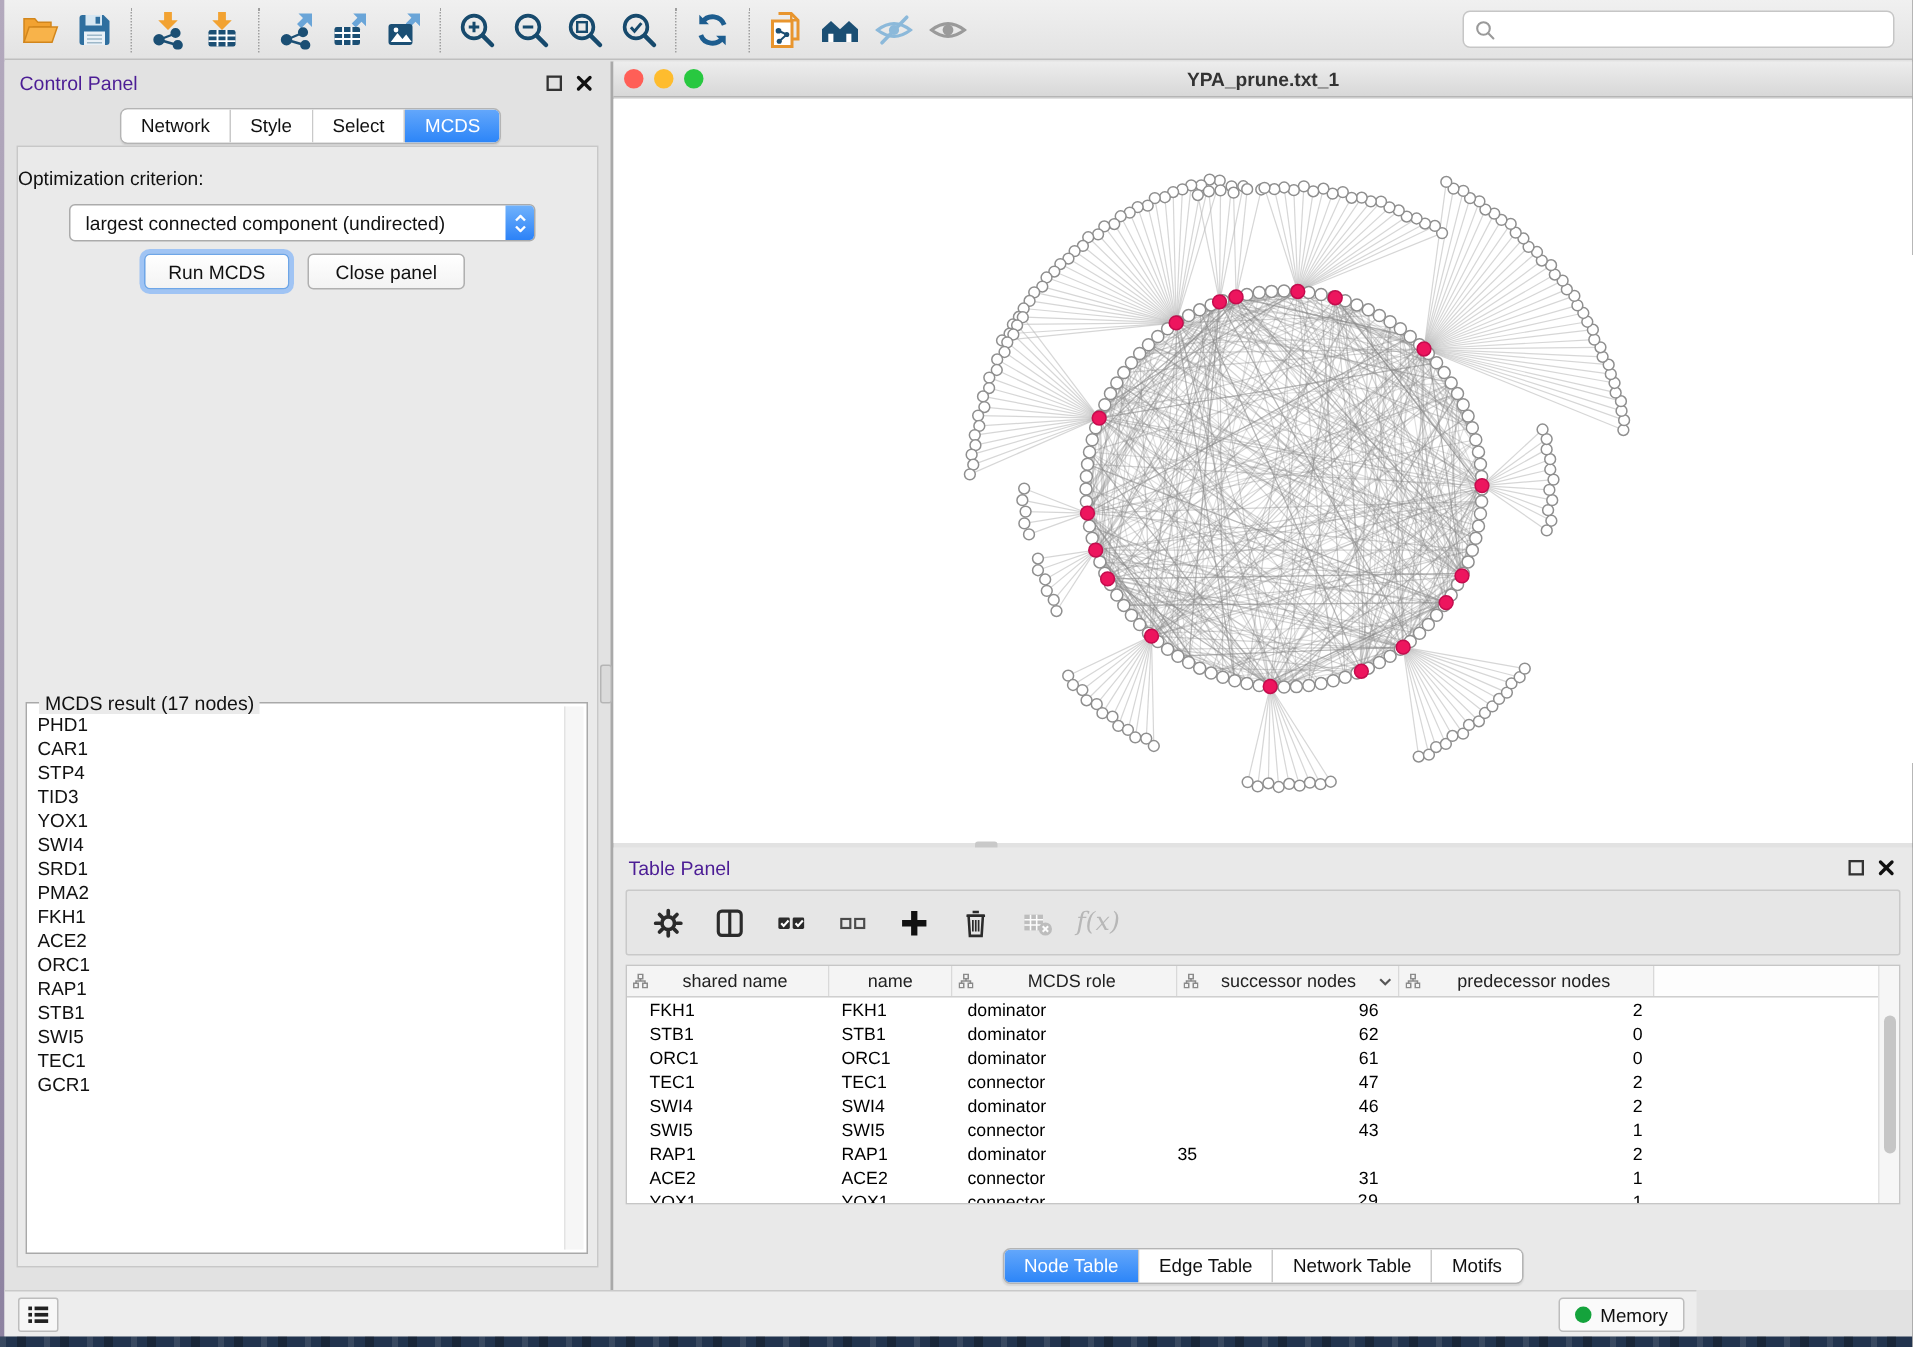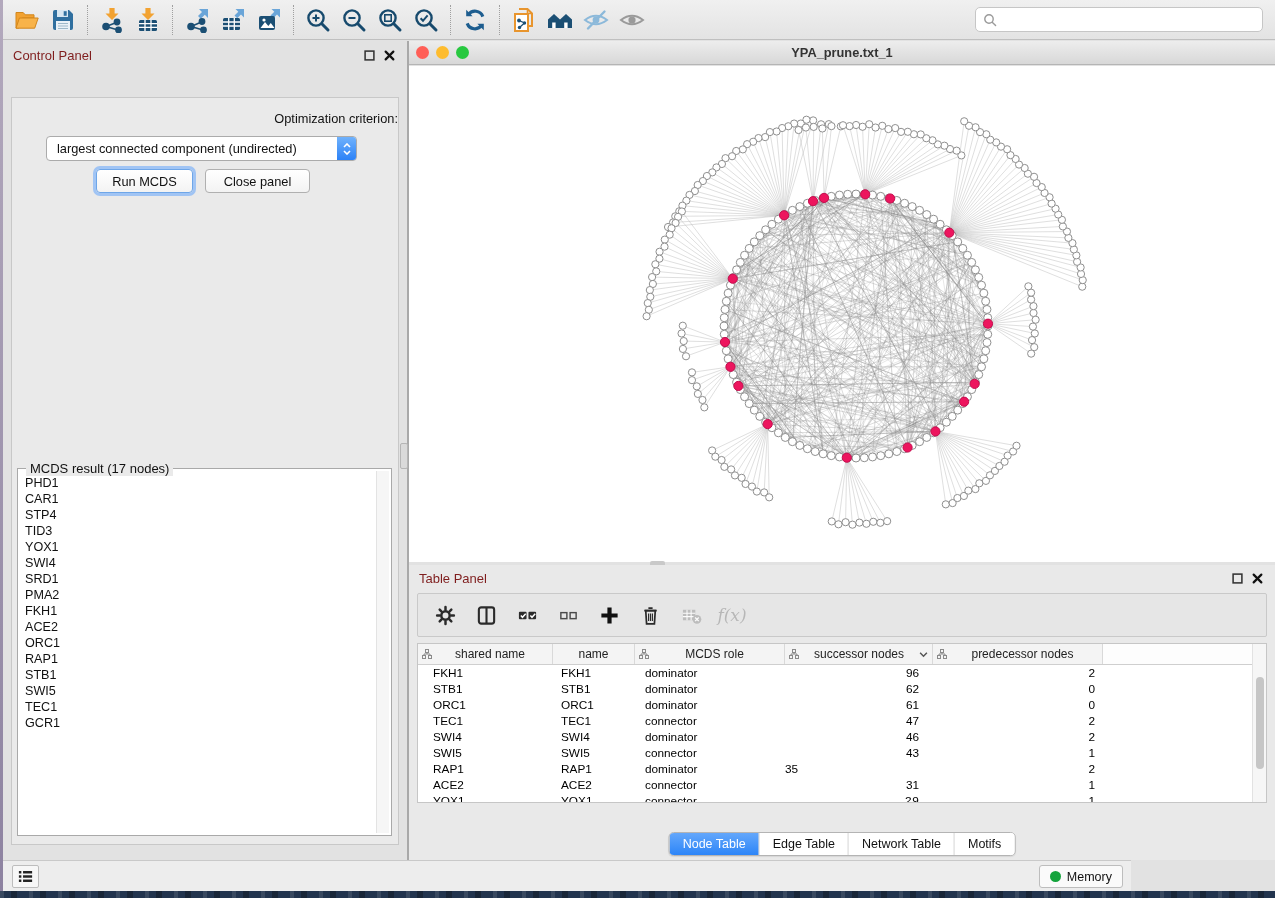--- a/index.html
+++ b/index.html
@@ -18,38 +18,38 @@
     border-bottom:1px solid #bfbfbf;display:flex;align-items:center;padding-left:6px;}
   #toolbar-icons{display:flex;align-items:center;height:100%;}
   .tbtn{width:36px;height:32px;display:flex;align-items:center;justify-content:center;border-radius:4px;}
   .tbtn svg{width:26px;height:26px;}
   .tsep{width:1px;height:30px;border-left:1px dotted #9f9f9f;margin:0 6px;}
   #searchbox{margin-left:auto;margin-right:12px;width:288px;height:25px;background:#fff;
     border:1px solid #c6c6c6;border-radius:5px;display:flex;align-items:center;padding-left:7px;}
   #searchbox input{border:none;outline:none;flex:1;font-size:13px;background:transparent;margin-left:5px;font-family:inherit;}
 
   
-  .panel-title{font-size:13px;color:#7f1d1d;}
+  .panel-title{font-size:13px;color:#4c1d95;}
   .win-ctrls{display:flex;gap:8px;align-items:center;}
   .wc{width:12px;height:12px;display:flex;align-items:center;justify-content:center;}
 
   
   #control-panel{left:3px;top:41px;width:404px;height:819px;background:#e2e2e2;}
   #cp-header{position:absolute;left:0;top:0;width:100%;height:28px;display:flex;align-items:center;padding:0 12px 0 10px;}
   #cp-tabs{position:absolute;left:77px;top:31px;}
   #cp-content{position:absolute;left:8px;top:56px;width:388px;height:748px;background:#eaeaea;border:1px solid #c8c8c8;}
 
   .seg{display:inline-flex;background:#fff;border:1px solid #b4b4b4;border-radius:5px;overflow:hidden;
     box-shadow:0 1px 1px rgba(0,0,0,.08);}
   .seg .s{height:22px;padding:0 13px;font-size:12.5px;color:#111;display:flex;align-items:center;justify-content:center;
     border-right:1px solid #c9c9c9;background:#fff;white-space:nowrap;}
   .seg .s:last-child{border-right:none;}
   .seg .s.active{background:linear-gradient(#63a7fb,#2c85f8);color:#fff;}
 
-  #opt-label{position:absolute;left:0;top:13px;width:100%;text-align:right;font-size:12.8px;color:#111;}
+  #opt-label{position:absolute;left:0;top:13px;width:100%;text-align:left;font-size:12.8px;color:#111;}
   #dropdown{position:absolute;left:34px;top:38px;width:311px;height:25px;background:#fff;border:1px solid #ababab;
     border-radius:4px;display:flex;align-items:center;}
   #dropdown .dd-text{flex:1;padding-left:10px;font-size:12.8px;color:#111;white-space:nowrap;overflow:hidden;}
   #dropdown .dd-step{width:19px;height:100%;border-radius:0 3px 3px 0;background:linear-gradient(#70b2fc,#2c82f7);
     display:flex;flex-direction:column;align-items:center;justify-content:center;gap:2px;}
   .btn{position:absolute;display:flex;align-items:center;justify-content:center;background:linear-gradient(#fff,#f3f3f3);
     border:1px solid #b0b0b0;border-radius:4px;font-size:12.8px;color:#111;}
   .btn.focus{box-shadow:0 0 0 3px rgba(110,170,250,.6);border-color:#6ea6e8;}
 
   #mcds-fieldset{position:absolute;left:5px;top:370px;width:375px;height:368px;border:1px solid #a9a9a9;
@@ -268,20 +268,26 @@
               <rect x="1" y="1" width="8" height="8" fill="none" stroke="#333" stroke-width="1.4"></rect>
             </svg>
           </span>
         <span class="wc">
             <svg width="11" height="11" viewBox="0 0 10 10">
               <path d="M1.5 1.5l7 7M8.5 1.5l-7 7" stroke="#111" stroke-width="2" stroke-linecap="round"></path>
             </svg>
           </span>
       </span>
     </div>
+    <div class="seg" id="cp-tabs">
+        <div class="s">Network</div>
+        <div class="s">Style</div>
+        <div class="s">Select</div>
+        <div class="s active">MCDS</div>
+      </div>
     <div id="cp-content">
       <div id="opt-label">Optimization criterion:</div>
       <div id="dropdown">
         <span class="dd-text">largest connected component (undirected)</span>
         <span class="dd-step">
           <svg width="8" height="5" viewBox="0 0 8 5">
               <path d="M1 4l3-3 3 3" fill="none" stroke="#fff" stroke-width="1.6"></path>
             </svg>
           <svg width="8" height="5" viewBox="0 0 8 5">
               <path d="M1 1l3 3 3-3" fill="none" stroke="#fff" stroke-width="1.6"></path>

